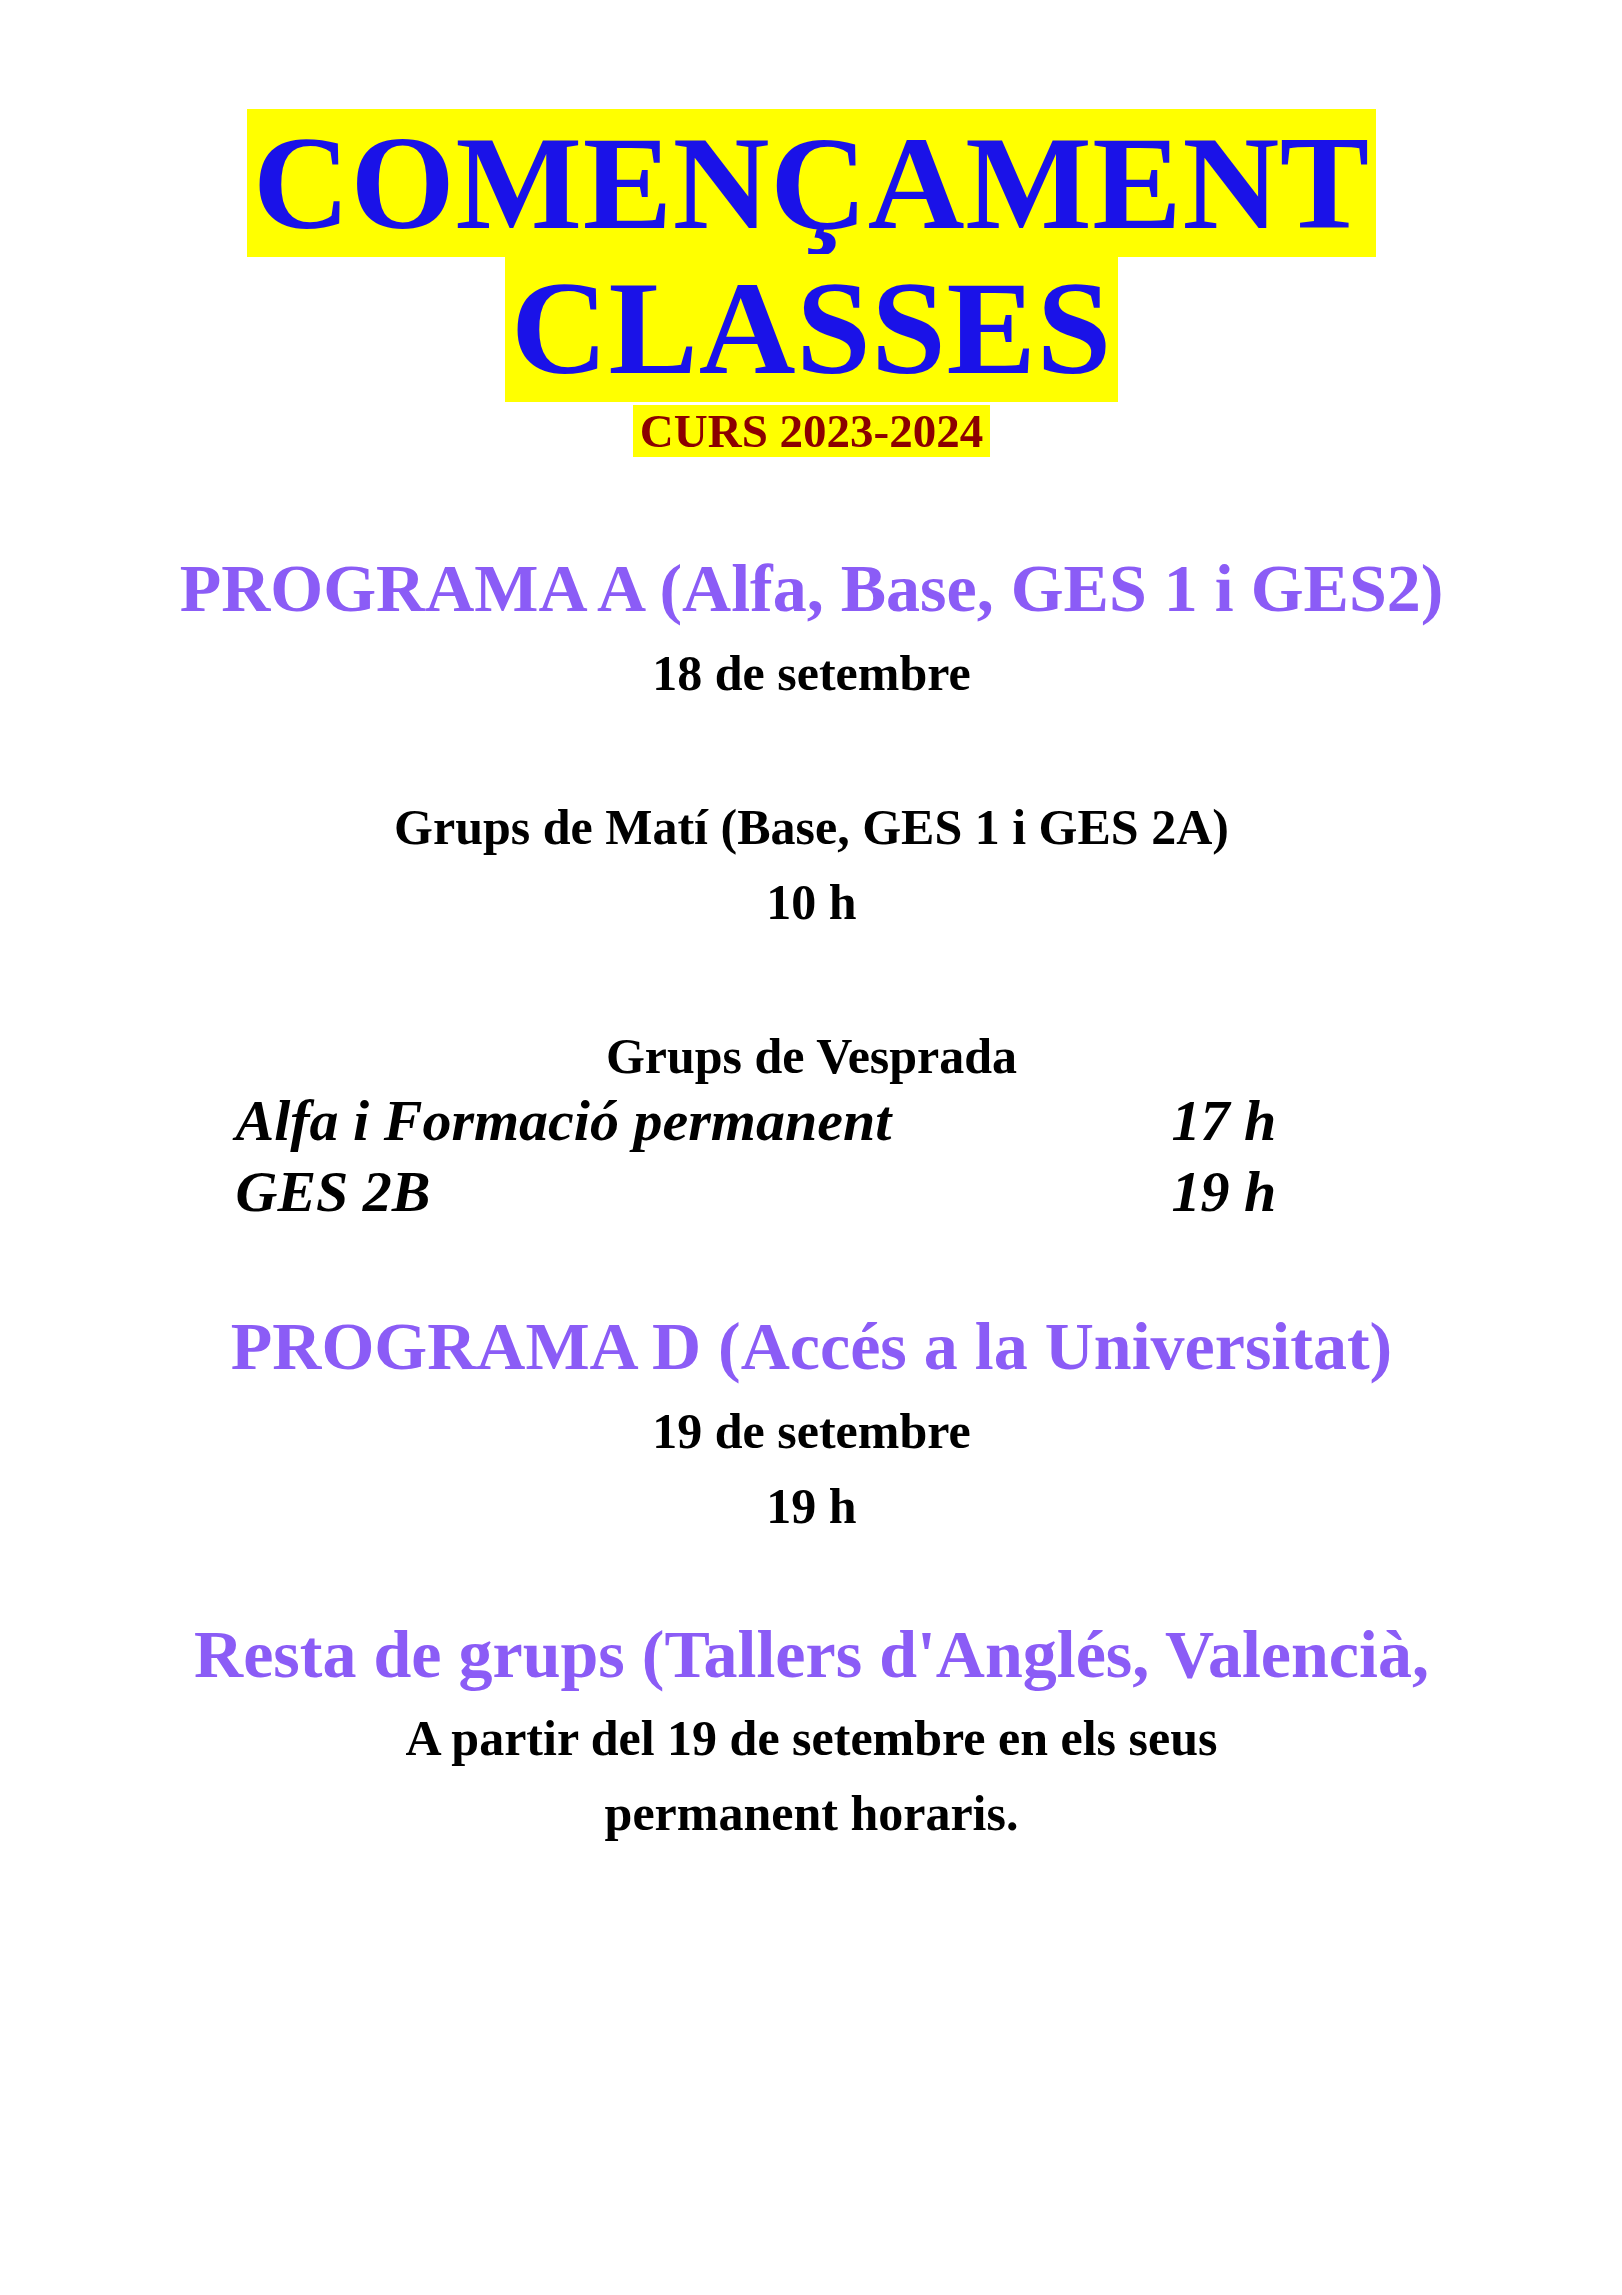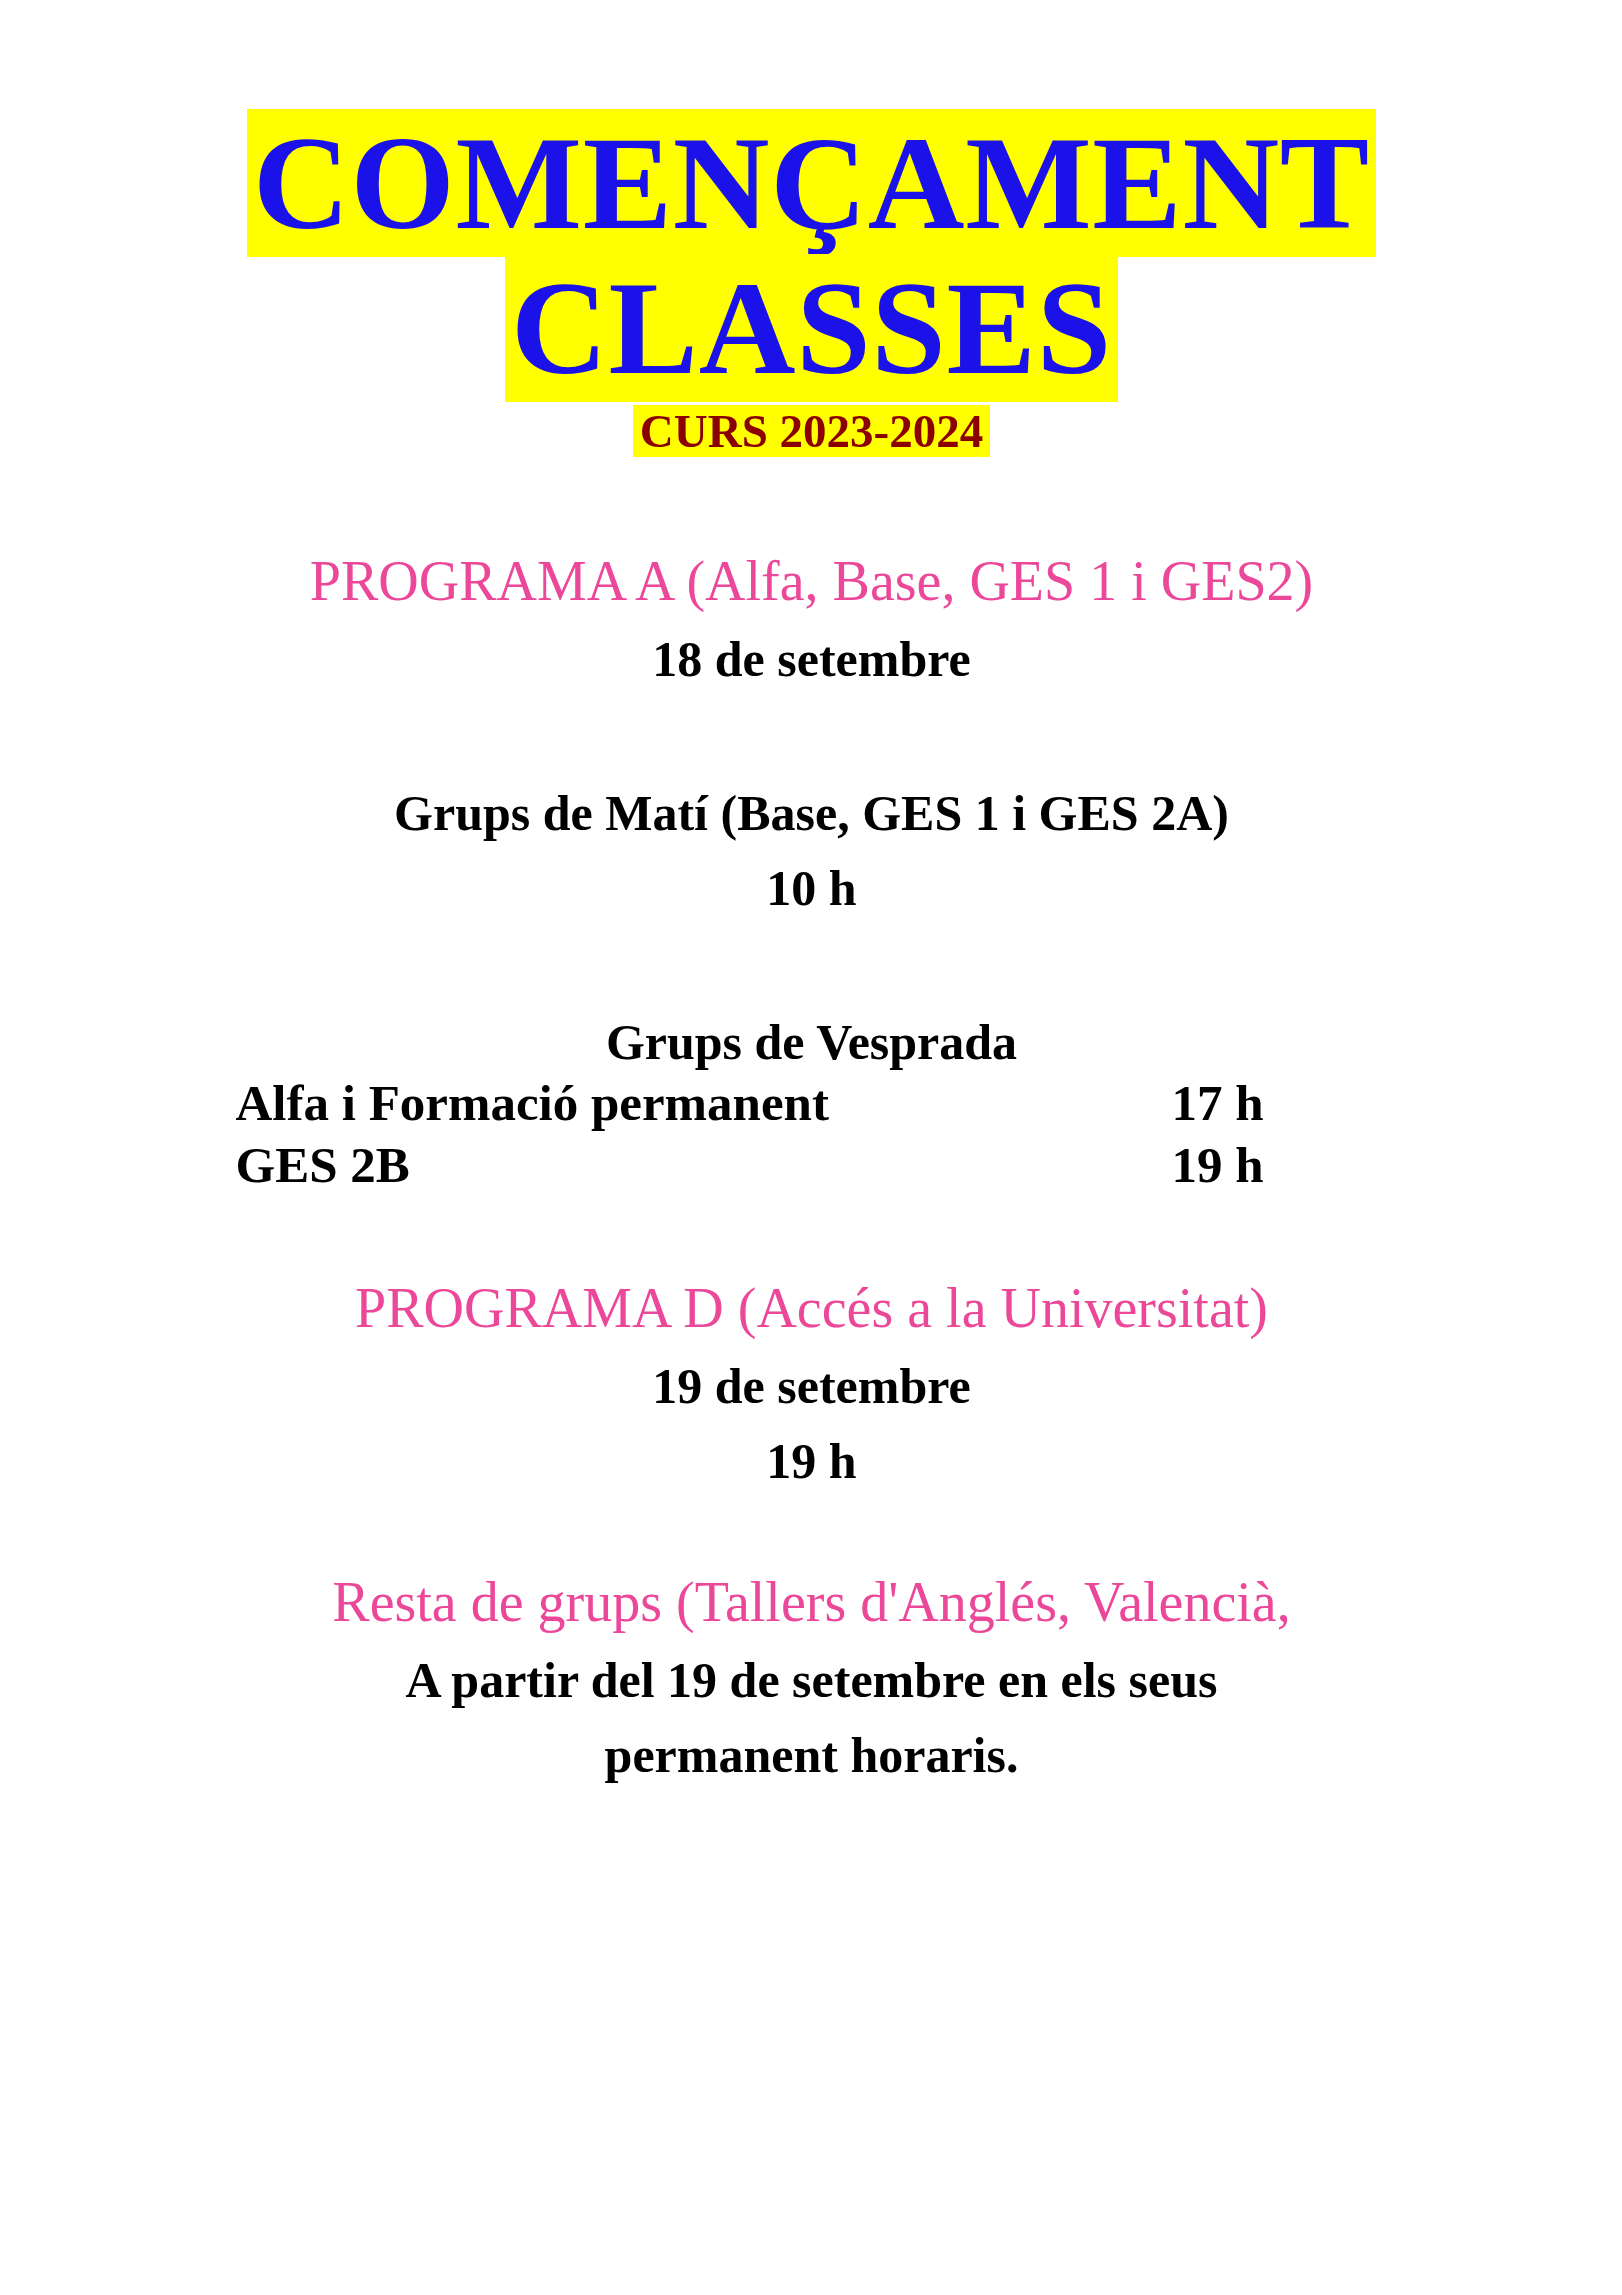--- a/index.html
+++ b/index.html
@@ -48,23 +48,23 @@
     text-align: right;
     margin-top: 5.2px;
   }
 
   
   .block {
     width: 100%;
     text-align: center;
   }
   .heading-red {
-    font-weight: normal;
-    color: #ec4899;
-    font-size: 56px;
+    font-weight: bold;
+    color: #8b5cf6;
+    font-size: 68px;
     line-height: 1.16;
     text-align: center;
   }
   .line-black {
     font-weight: bold;
     color: #000000;
     font-size: 50px;
     line-height: 1.18;
     text-align: center;
     margin-top: 16px;
@@ -76,23 +76,24 @@
   
   .rows {
     width: 1152px;
     margin: 0 auto;
   }
   .row {
     display: flex;
     justify-content: space-between;
     align-items: flex-end;
     font-weight: bold;
-    font-size: 51px;
+    font-size: 58px;
     line-height: 1.22;
     color: #000000;
+    font-style: italic;
   }
   .row .label { text-align: left; }
   .row .value { text-align: left; width: 216px; }
 </style>
 </head>
 <body>
 
 <div class="poster">
 
   <div class="title-line">

